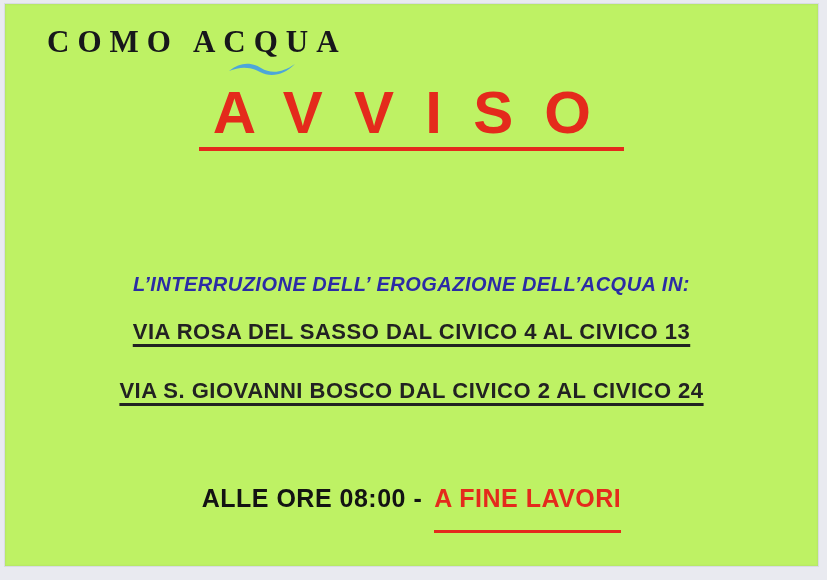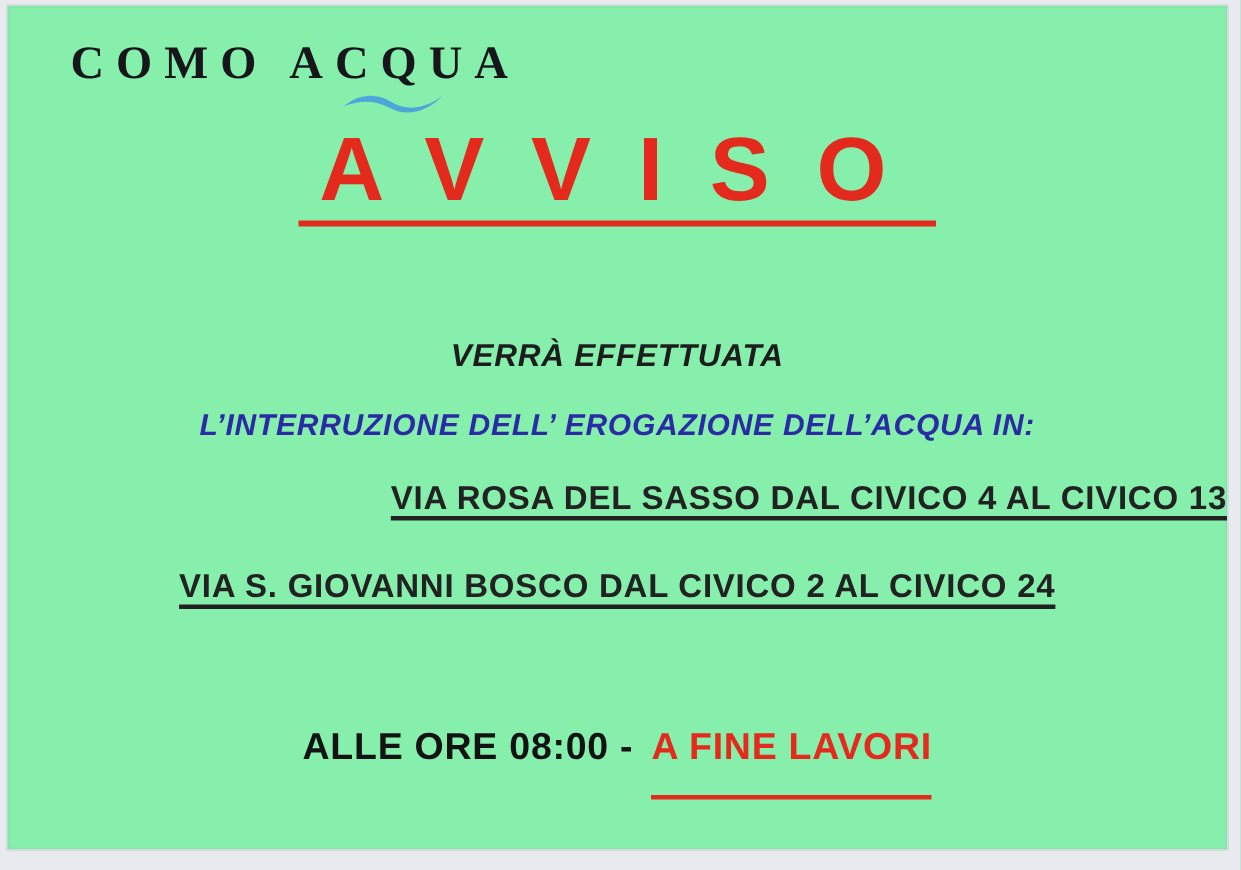--- a/index.html
+++ b/index.html
@@ -6,21 +6,21 @@
   body {
     width: 827px; height: 580px;
     background: #e9eaf0;
     position: relative;
     font-family: "Liberation Sans", sans-serif;
     overflow: hidden;
   }
   .paper {
     position: absolute;
     left: 4px; top: 3px; right: 8px; bottom: 13px;
-    background: #86efac;
+    background: #bef264;
     border: 1px solid #d9dbe3;
     box-shadow: inset 0 0 2px rgba(120,125,145,0.25);
   }
   .row {
     position: absolute;
     left: 0; right: 0;
     text-align: center;
     white-space: nowrap;
   }
 
@@ -79,21 +79,21 @@
   .interruption-row { top: 269px; }
   .interruption {
     font-size: 20px;
     font-weight: bold;
     font-style: italic;
     color: #2b2ba5;
     letter-spacing: 0.5px;
   }
 
   
-  .street-1 { top: 315px; text-align: right; }
+  .street-1 { top: 315px; }
   .street-2 { top: 360px; margin-top: 14px; }
   .street {
     font-size: 22px;
     font-weight: bold;
     color: #222222;
     letter-spacing: 0.5px;
     text-decoration: underline;
     text-decoration-thickness: 2.5px;
     text-underline-offset: 5px;
   }
@@ -137,23 +137,20 @@
       <path d="M2 11 C 13 2, 24 2, 34 8 C 44 14, 55 13, 68 4 C 57 15, 44 18, 33 12 C 22 6, 12 7, 2 11 Z" fill="#4da6d9"></path>
     </svg>
   </div>
 
   <div class="row title-row">
     <span class="title">AVVISO</span>
   </div>
 
 
 
-  <div class="row action-row">
-    <span class="action">VERRÀ EFFETTUATA</span>
-  </div>
 
   <div class="row interruption-row">
     <span class="interruption">L’INTERRUZIONE DELL’ EROGAZIONE DELL’ACQUA IN:</span>
   </div>
 
   <div class="row street-1">
     <span class="street">VIA ROSA DEL SASSO DAL CIVICO 4 AL CIVICO 13</span>
   </div>
 
   <div class="row street-2">

